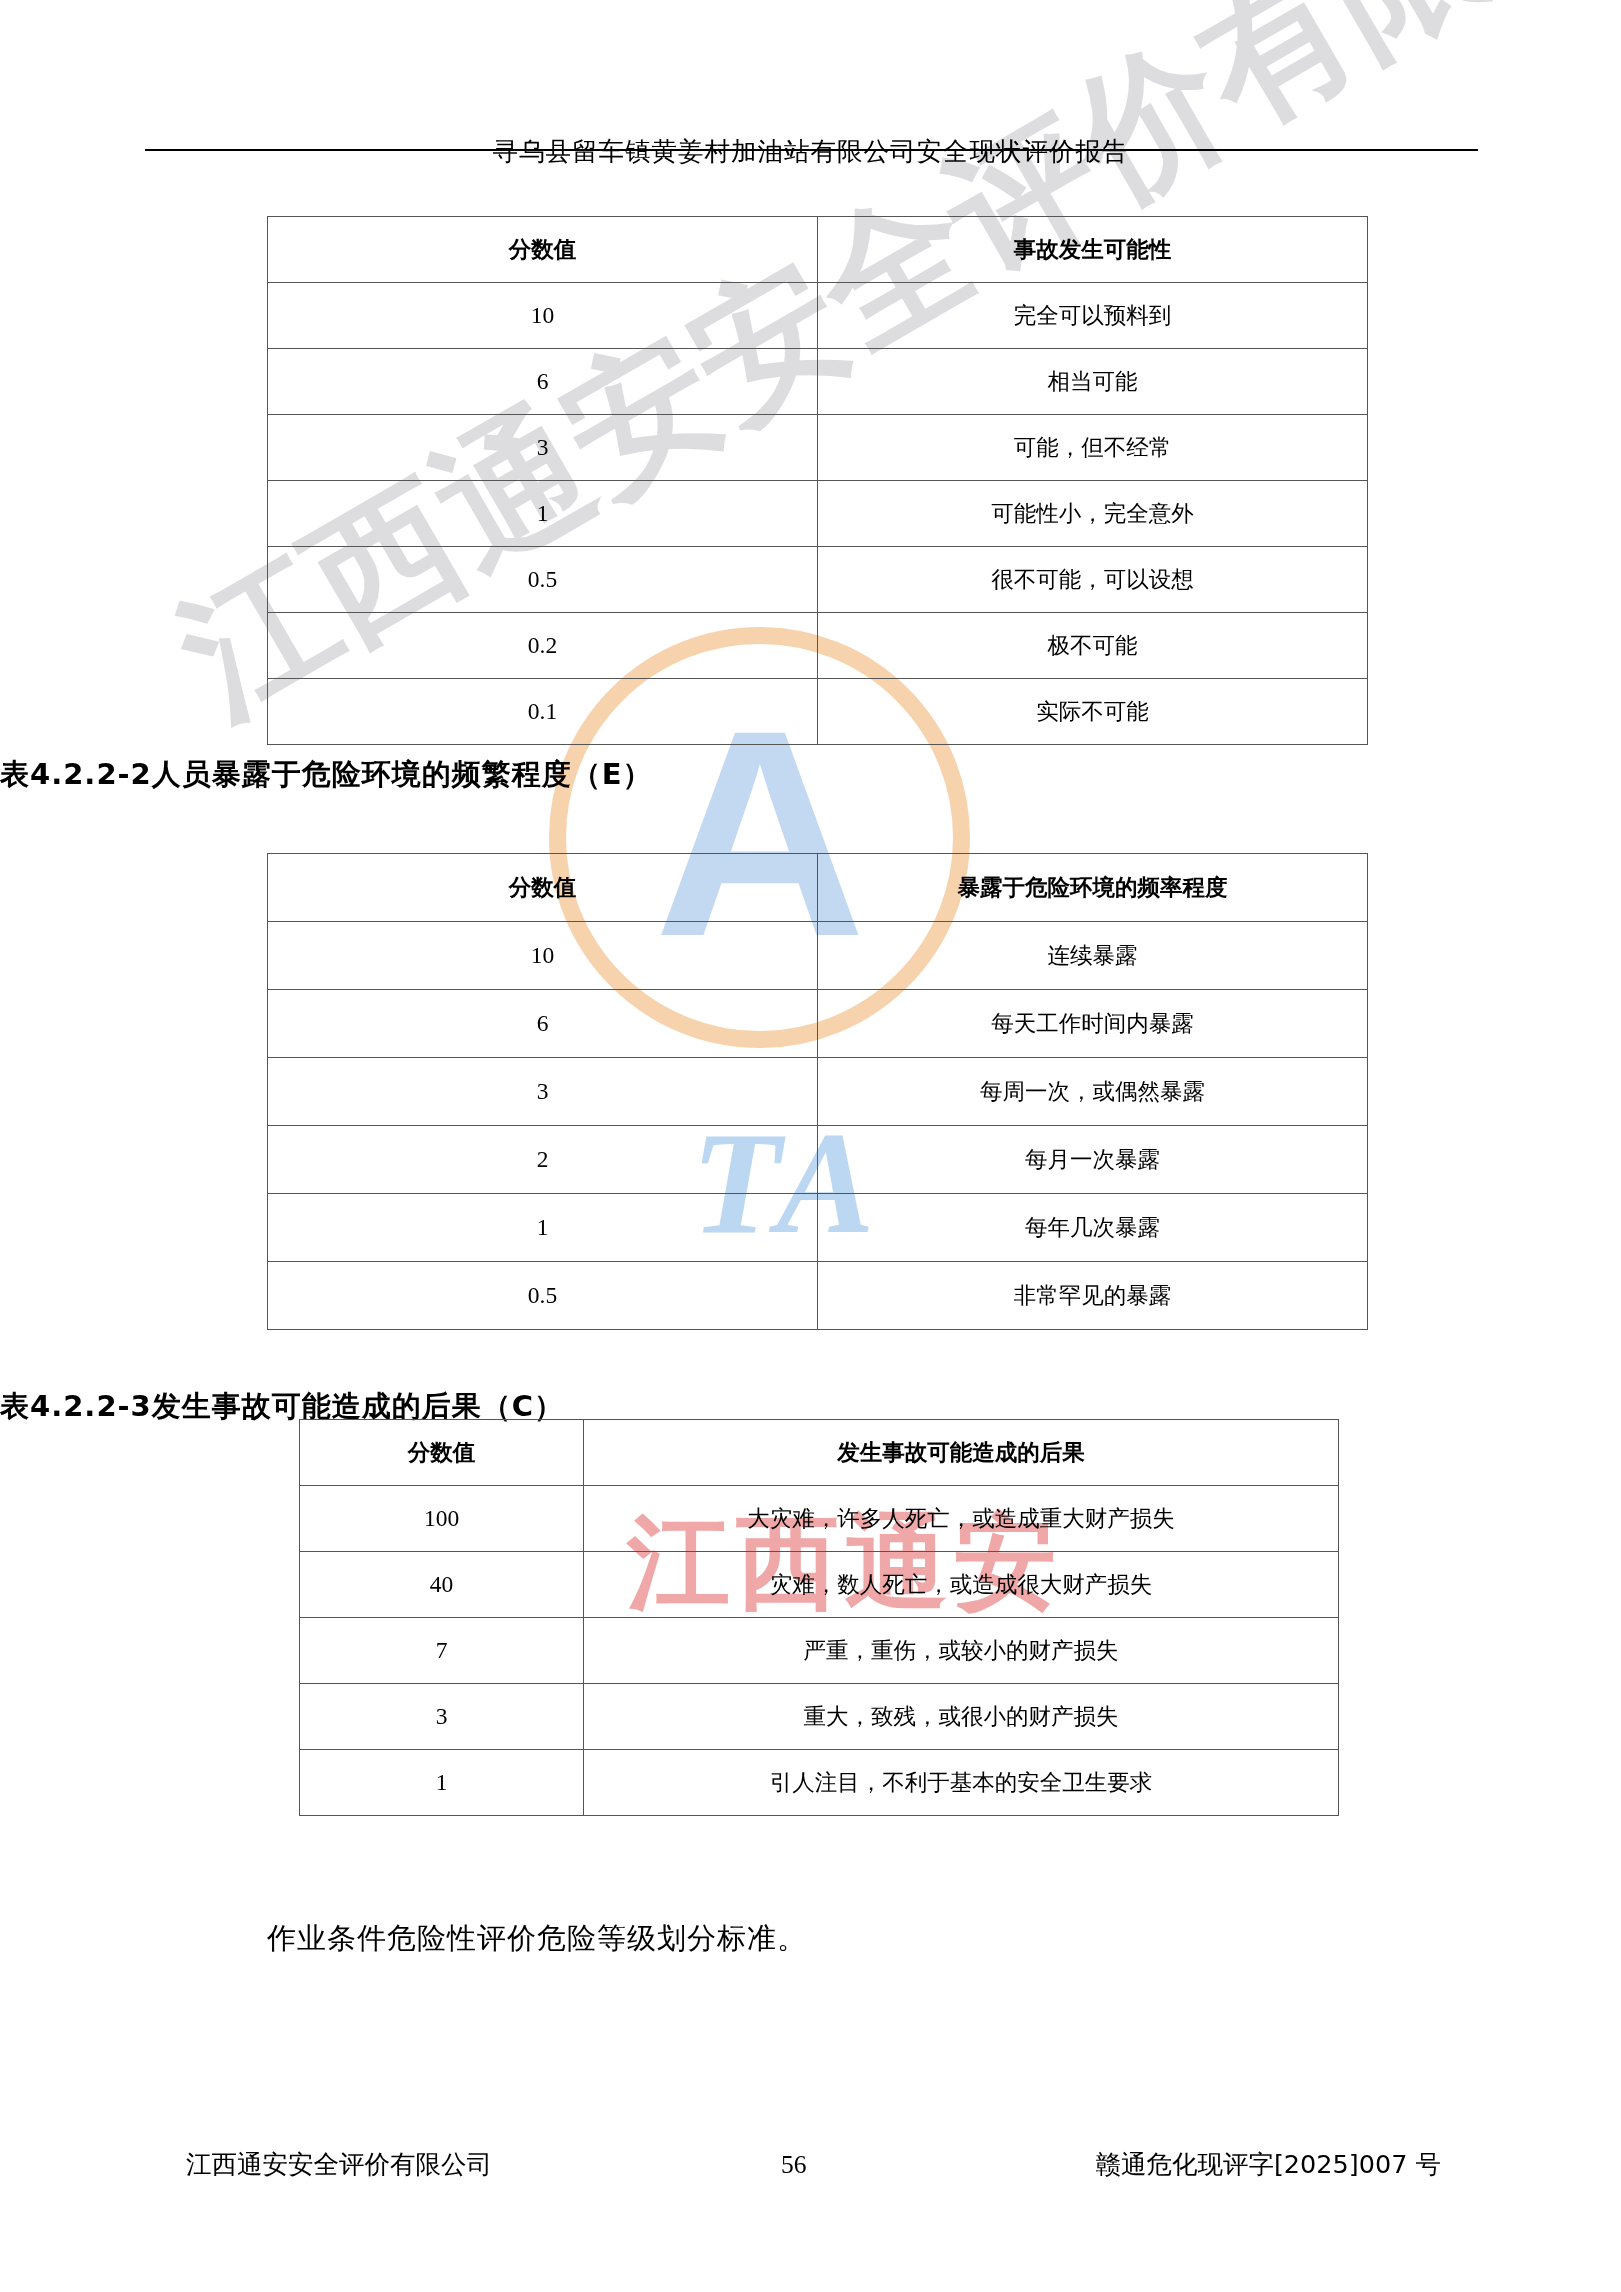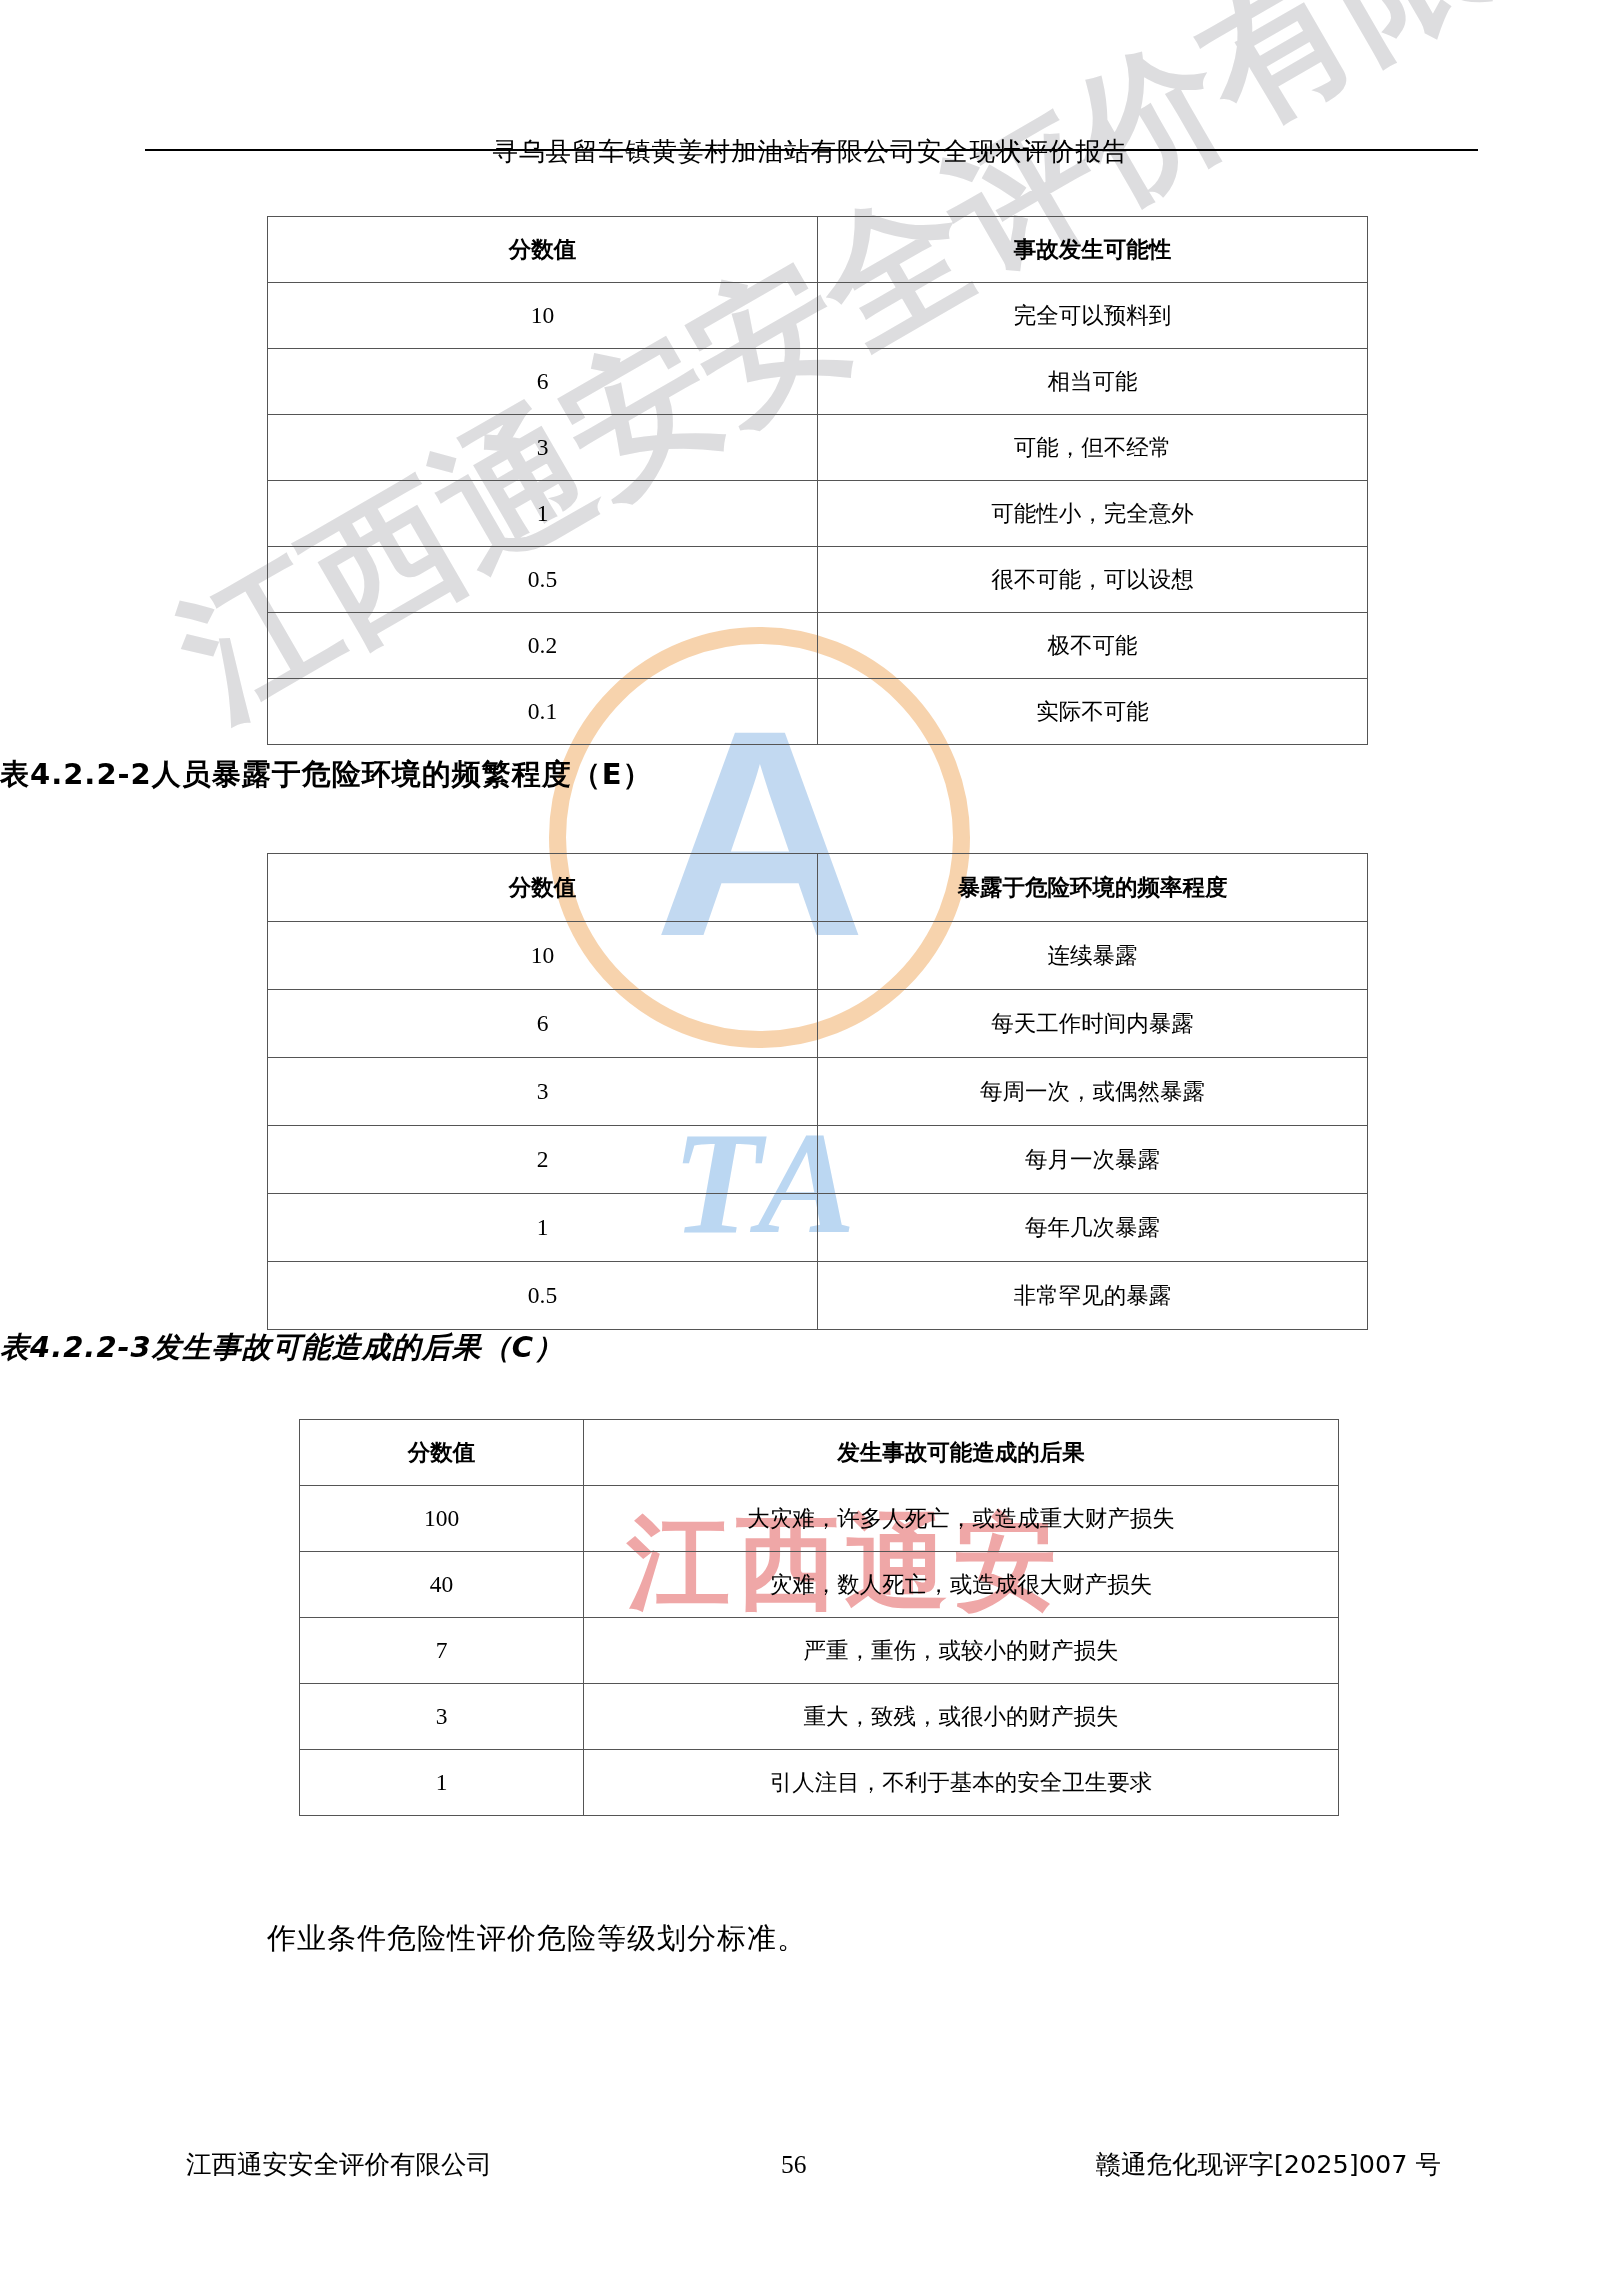--- a/index.html
+++ b/index.html
@@ -50,21 +50,21 @@
     height: 304px;
     color: rgba(120, 170, 225, 0.45);
     font-size: 294px;
     font-weight: bold;
     font-family: "Liberation Sans", sans-serif;
     line-height: 294px;
     text-align: center;
   }
   .wm-ta {
     position: absolute;
-    left: 672px;
+    left: 691px;
     top: 1098px;
     color: rgba(120, 175, 230, 0.5);
     font-size: 147px;
     font-weight: bold;
     font-style: italic;
     font-family: "Liberation Serif", serif;
     letter-spacing: 3.9px;
   }
   .wm-diag {
     position: absolute;
@@ -161,21 +161,21 @@
   .caption {
     position: absolute;
     width: 1621px;
     text-align: left;
     font-size: 29px;
     font-weight: bold;
     font-family: "DejaVu Sans", sans-serif;
     letter-spacing: 1px;
   }
   #caption1 { top: 755px; }
-  #caption2 { top: 1328px; font-style: italic; }
+  #caption2 { top: 1387px; }
 
   
   .body-par {
     position: absolute;
     left: 267px;
     top: 1919px;
     font-size: 29px;
     font-family: "DejaVu Sans", sans-serif;
     letter-spacing: 1px;
   }

